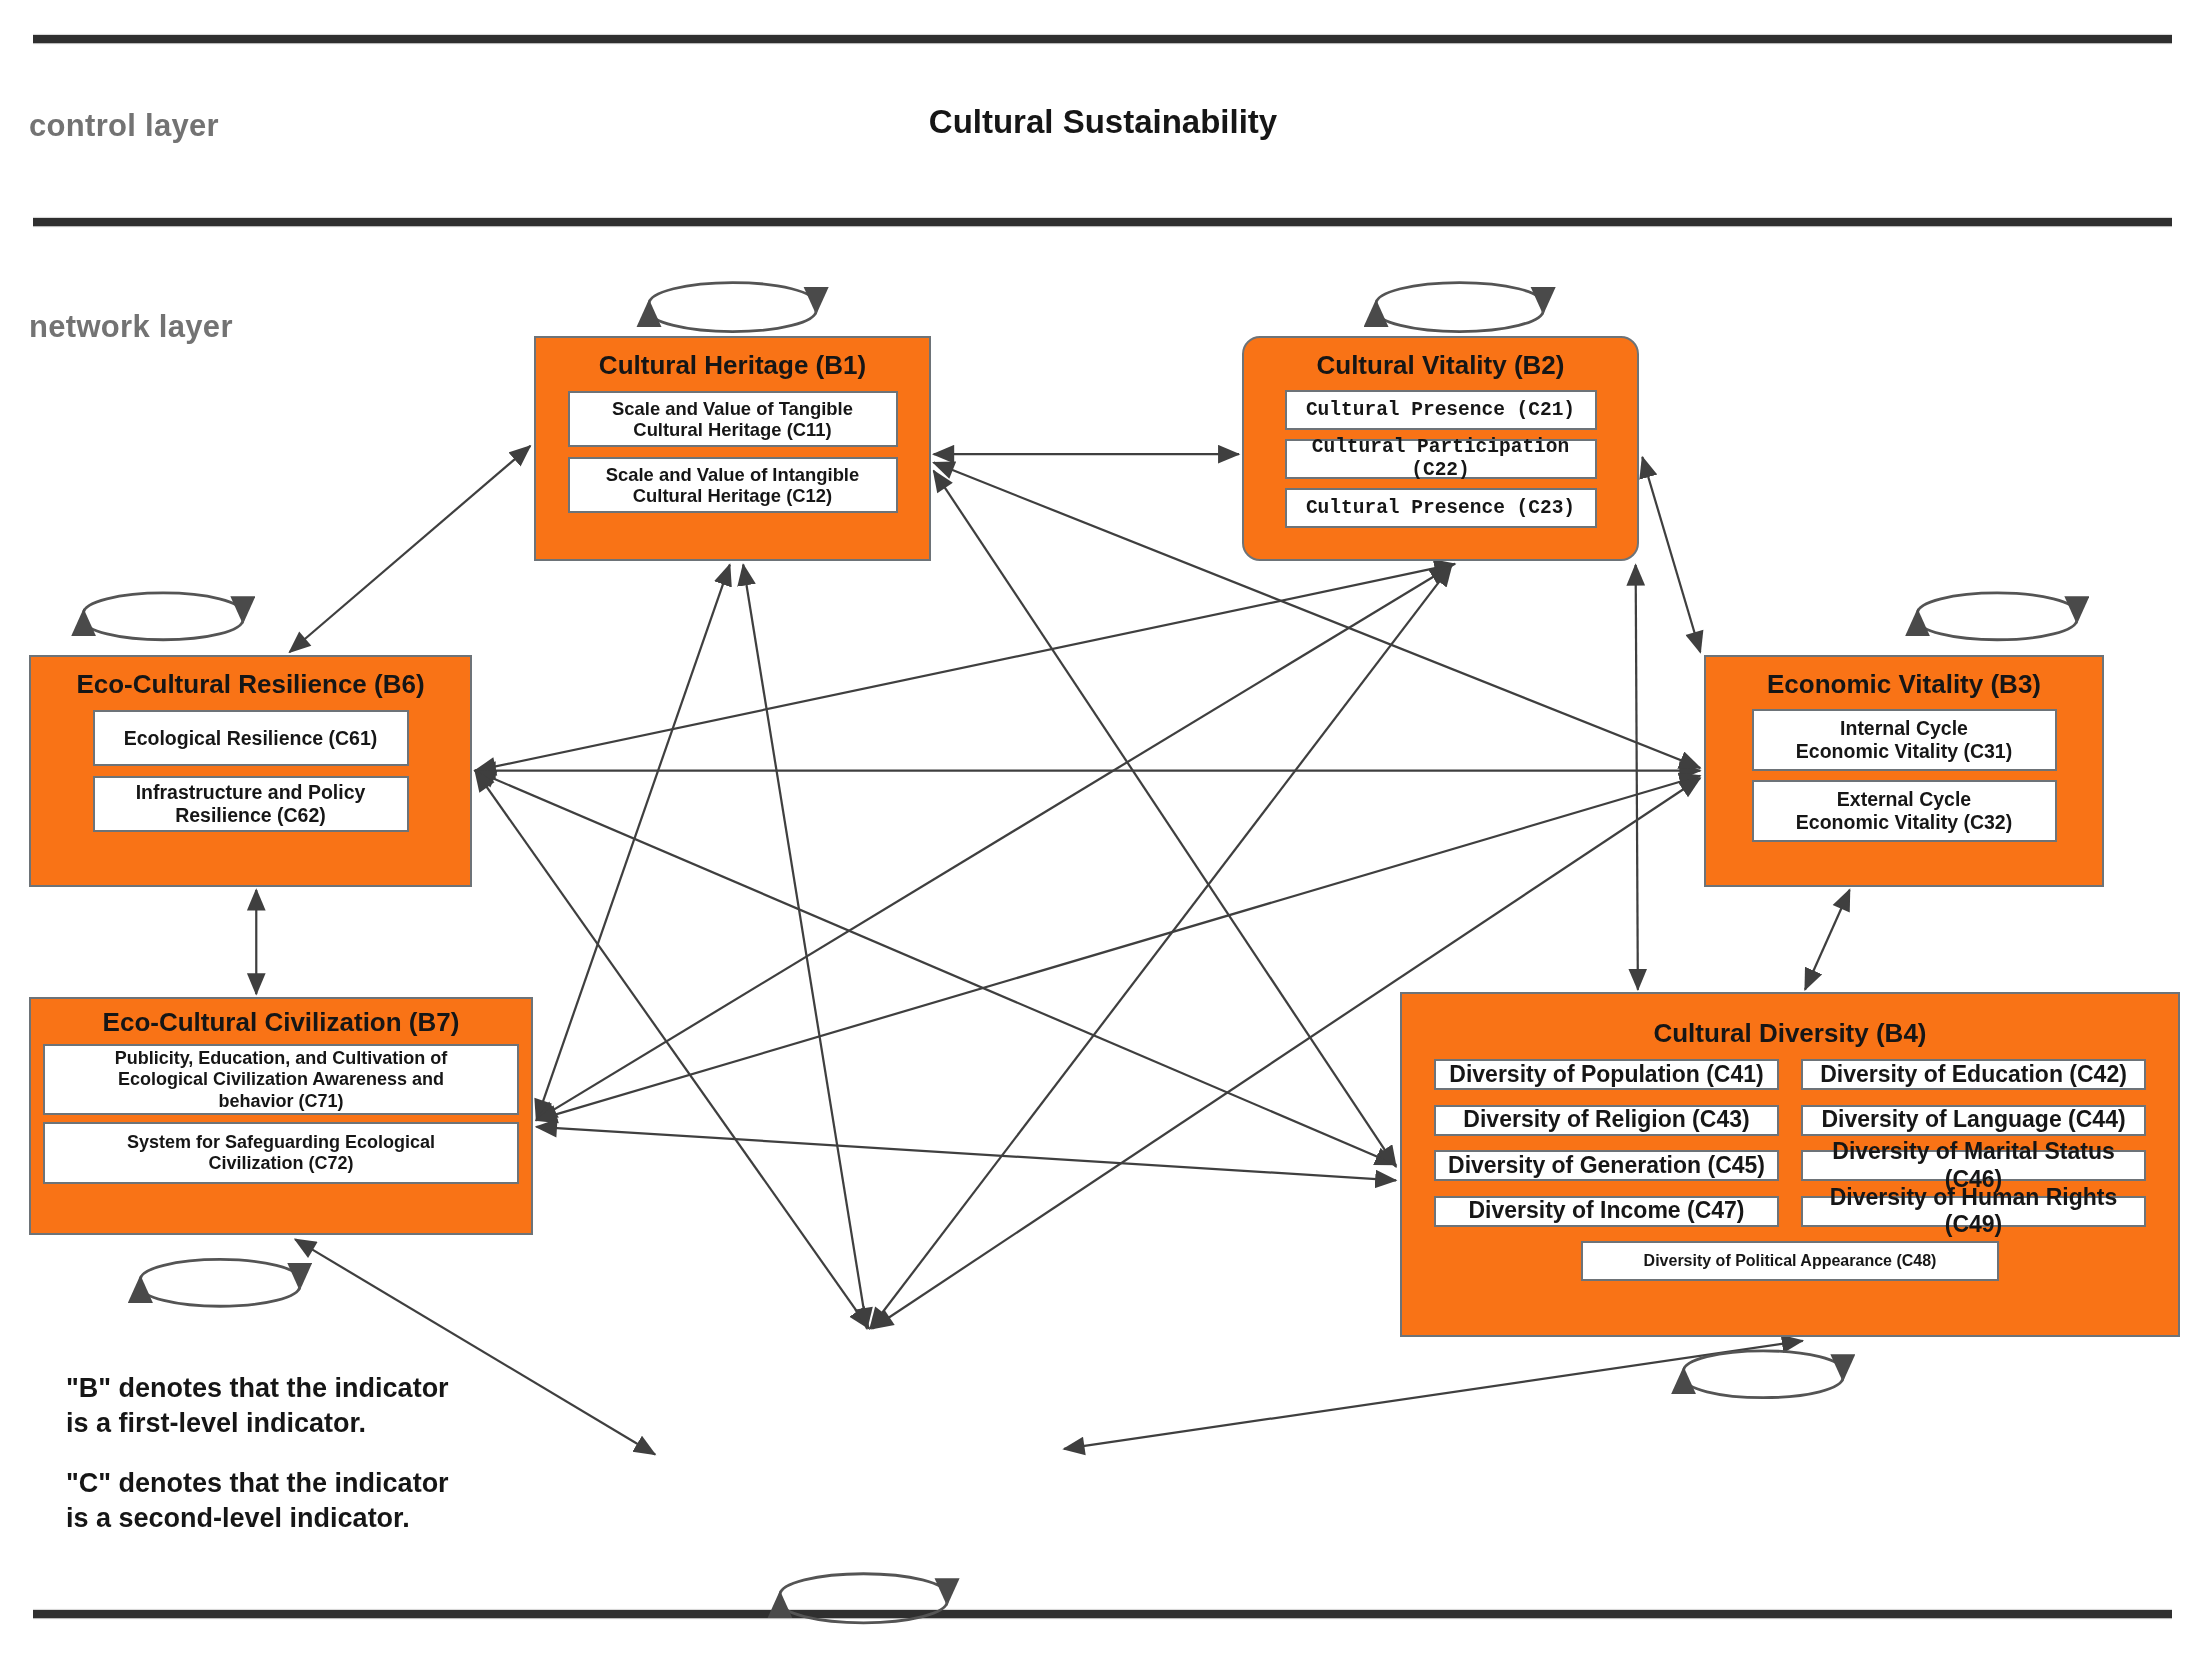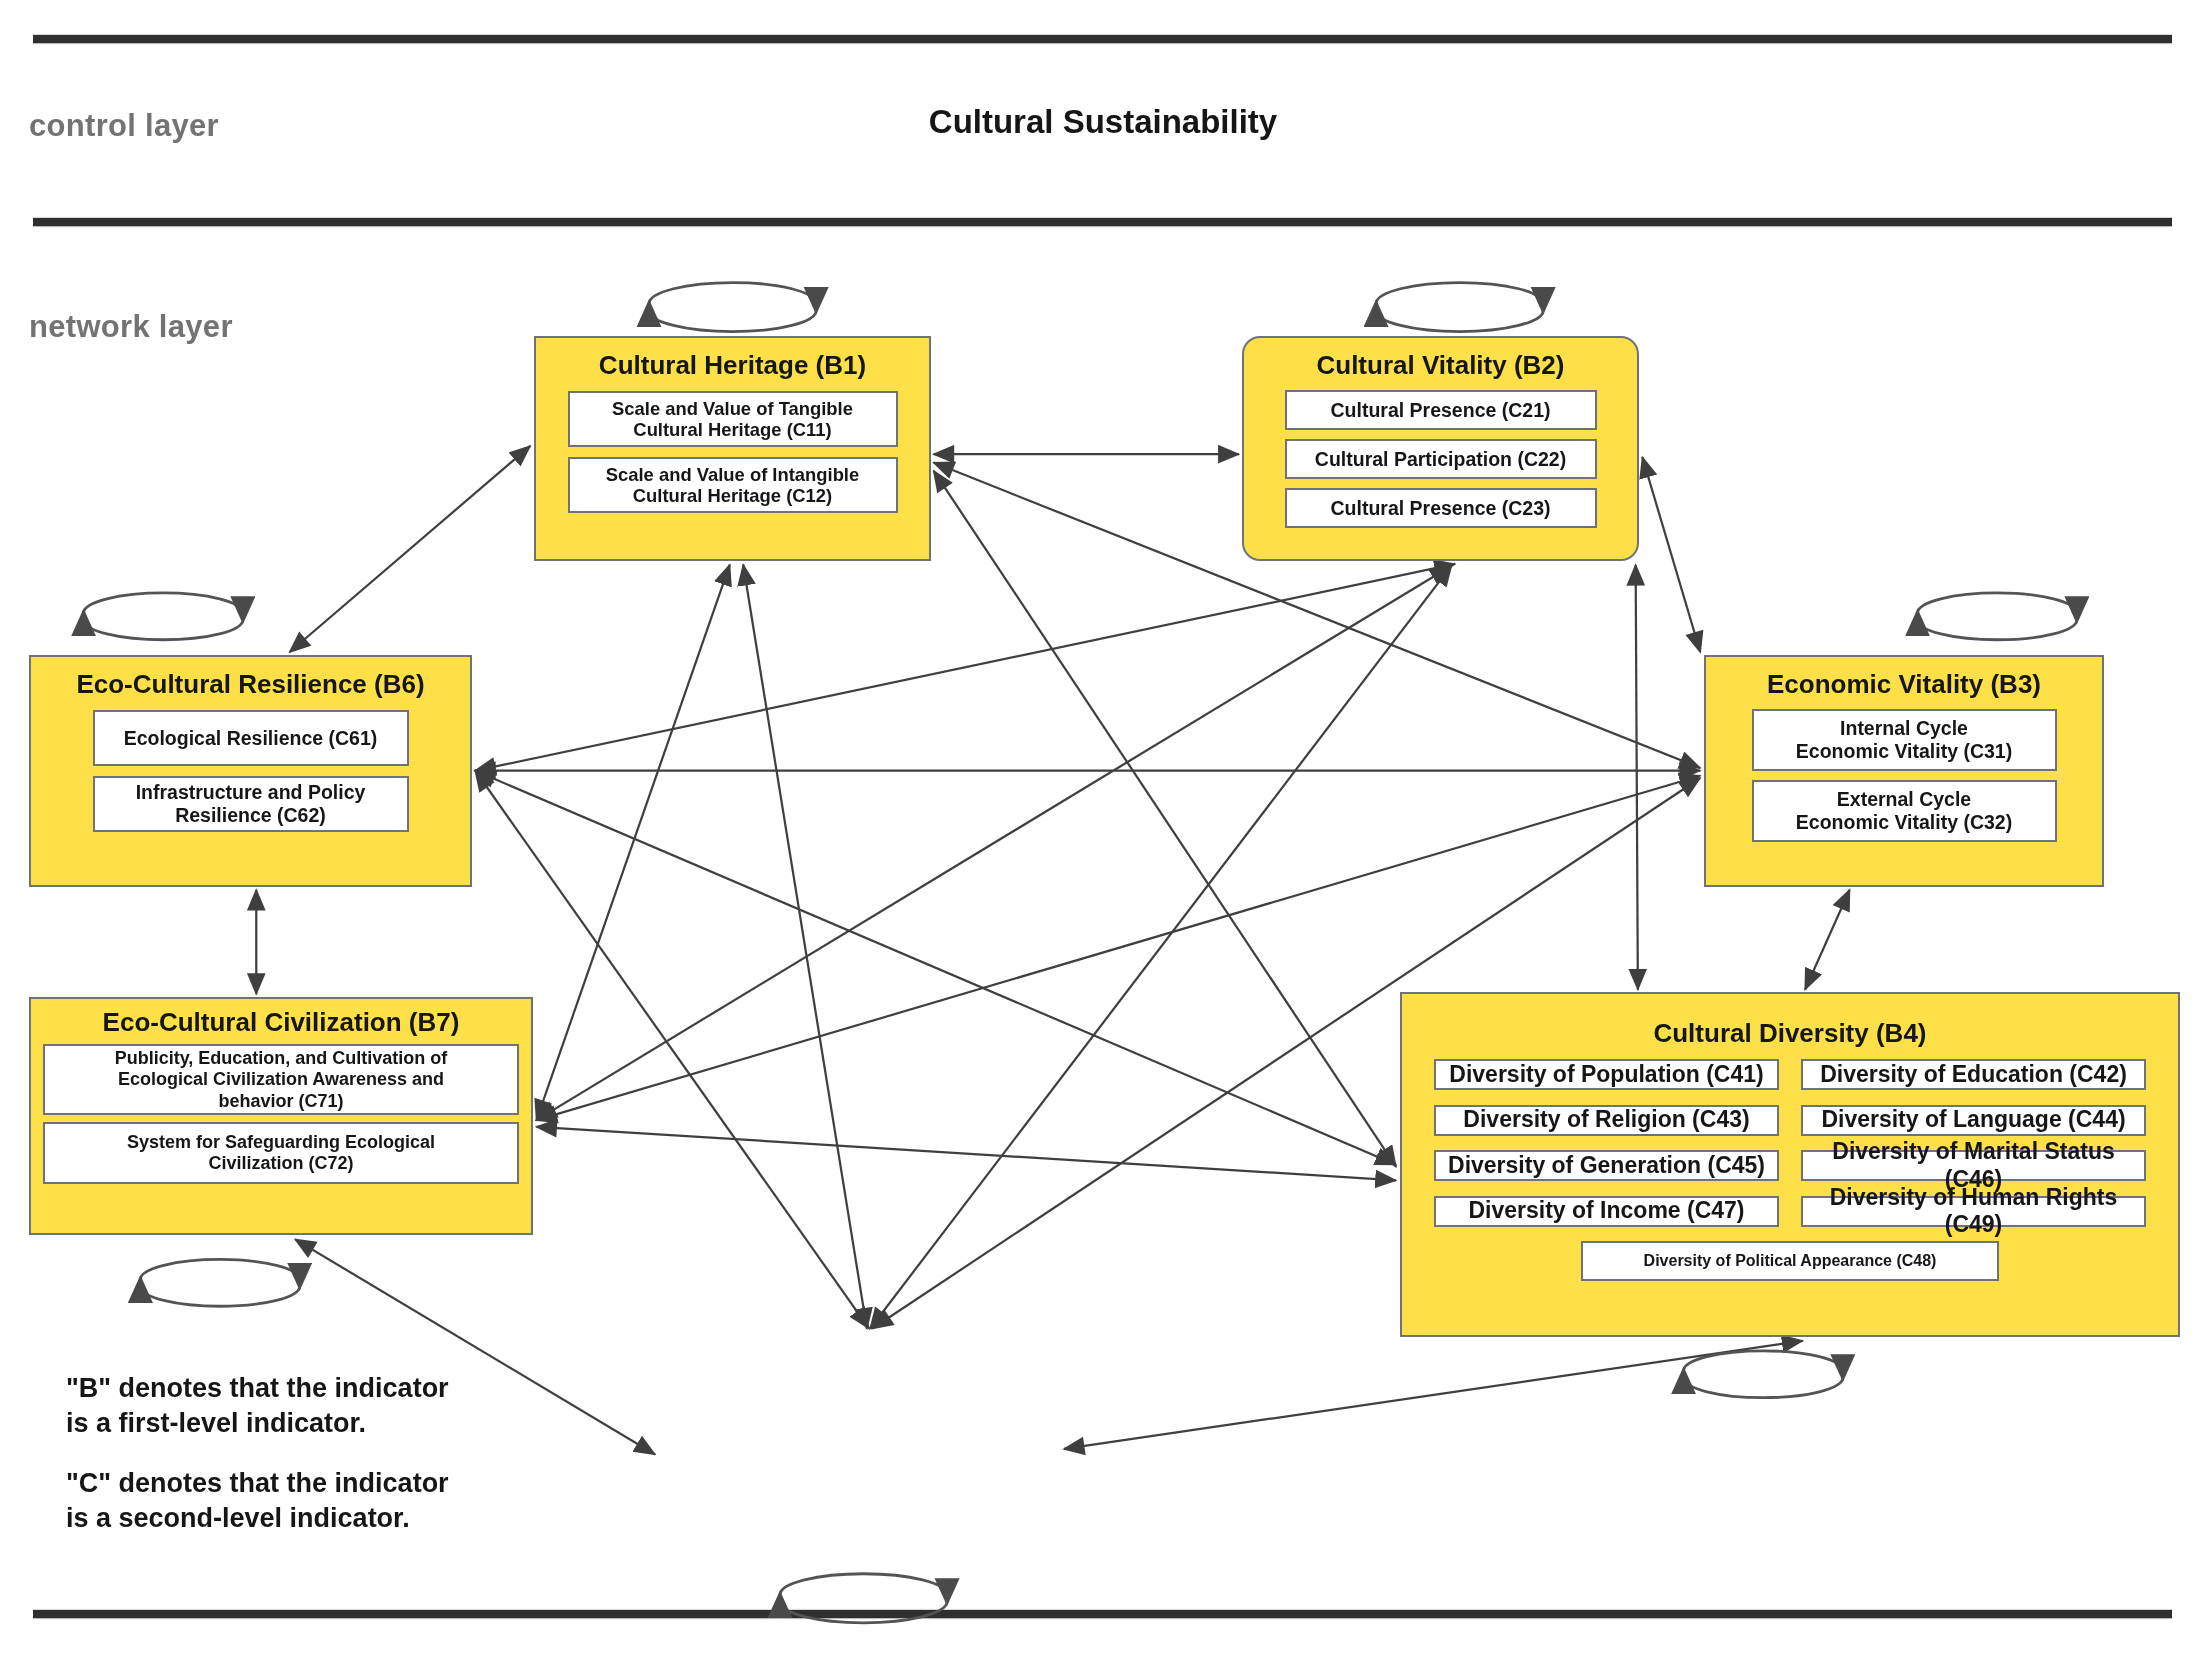--- a/index.html
+++ b/index.html
@@ -37,21 +37,21 @@
     font-size:33px;font-weight:bold;color:#161616;
     white-space:nowrap;
   }
 
   svg#wires{position:absolute;left:0;top:0;width:2205px;height:1654px;}
 
   .cluster{
     position:absolute;
     box-sizing:border-box;
     border:2.2px solid #6d7378;
-    background:#fde047;
+    background:#f97316;
     z-index:5;
   }
   .cluster-title{
     text-align:center;
     font-weight:bold;
     color:#161616;
     white-space:nowrap;
   }
   .crit{
     box-sizing:border-box;
@@ -64,21 +64,21 @@
   }
 
   
   #cluster-B1{left:534px;top:336px;width:397px;height:225px;}
   #cluster-B1 .cluster-title{font-size:26px;margin-top:12.3px;}
   #cluster-B1 .crit{width:330px;height:56px;margin:10px auto 0;font-size:18.4px;}
 
   
   #cluster-B2{left:1242px;top:336px;width:397px;height:225px;border-radius:18px;}
   #cluster-B2 .cluster-title{font-size:26px;margin-top:12.3px;}
-  #cluster-B2 .crit{width:312px;height:40px;margin:9px auto 0;font-size:19.5px;}
+  #cluster-B2 .crit{width:312px;height:40px;margin:9px auto 0;font-size:19.5px;font-family:Liberation Mono, monospace;}
 
   
   #cluster-B6{left:29px;top:655px;width:443px;height:232px;}
   #cluster-B6 .cluster-title{font-size:26px;margin-top:12.3px;}
   #cluster-B6 .crit{width:316px;height:56px;margin:10px auto 0;font-size:19.5px;}
 
   
   #cluster-B3{left:1704px;top:655px;width:400px;height:232px;}
   #cluster-B3 .cluster-title{font-size:26px;margin-top:12.3px;}
   #cluster-B3 .crit{width:305px;height:62px;margin:9px auto 0;font-size:19.5px;}

